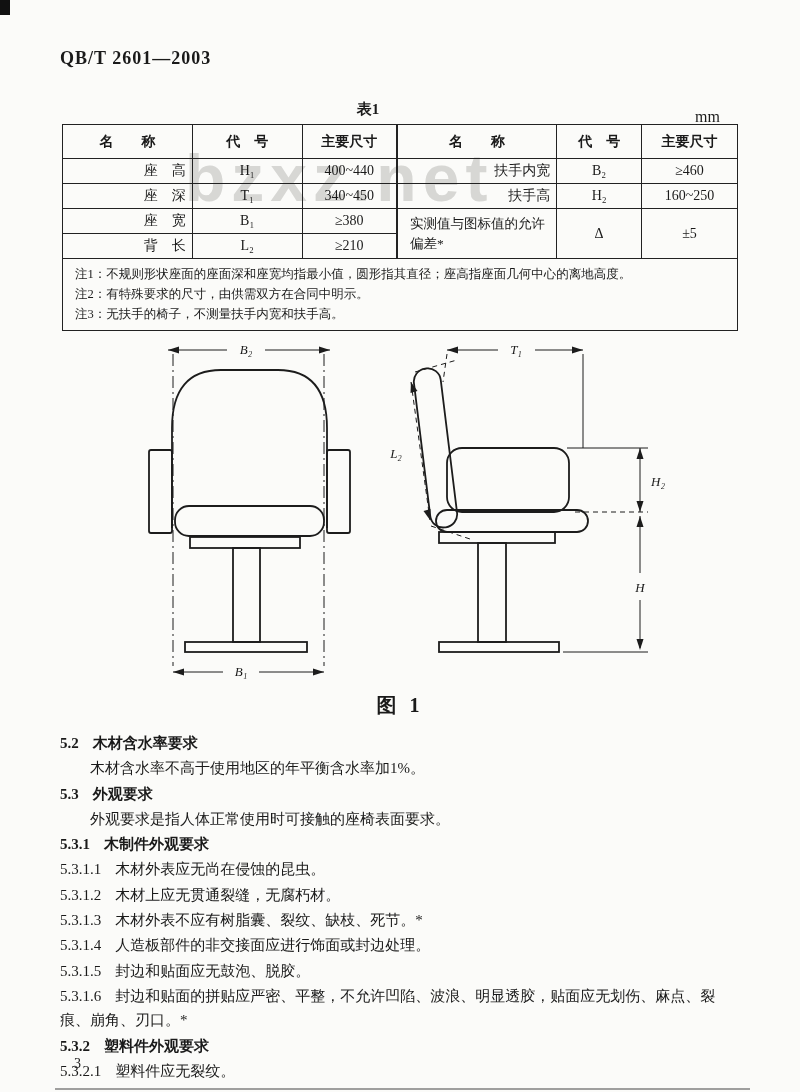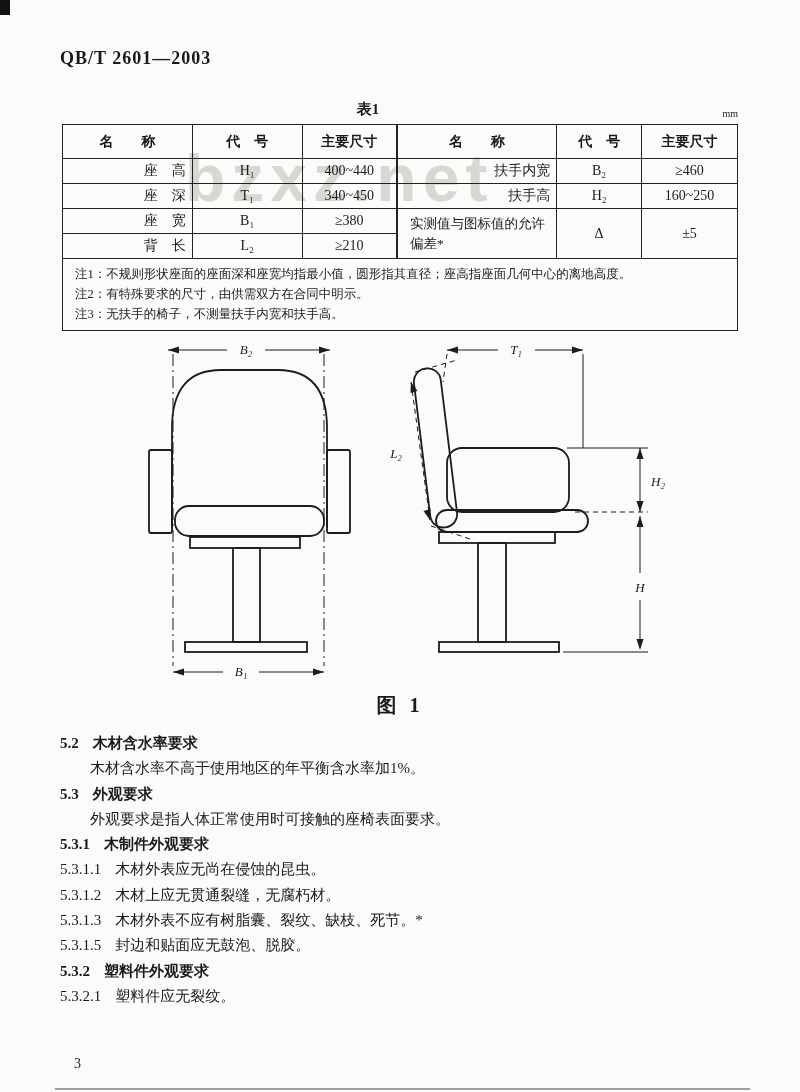--- a/index.html
+++ b/index.html
@@ -24,22 +24,22 @@
     font-family:"Liberation Sans","DejaVu Sans",sans-serif;
     font-size:66px; font-weight:bold; letter-spacing:6px;
     color:#d7d7d4; z-index:0; user-select:none;
   }
 
   .table-title {
     position:absolute; left:0; top:100px; width:736px;
     text-align:center; font-size:15px; font-weight:bold; z-index:2;
   }
   .unit-label {
-    position:absolute; right:62px; top:108px;
-    font-size:10px; z-index:2;
+    position:absolute; right:80px; top:108px;
+    font-size:16px; z-index:2;
   }
 
   table.dim-table {
     position:absolute; left:62px; top:124px; width:676px;
     border-collapse:collapse; z-index:1;
     font-size:14px;
   }
   .dim-table th, .dim-table td {
     border:1.5px solid #222; padding:2px 6px; text-align:center;
     font-weight:normal; height:25px; background:transparent;
@@ -252,22 +252,28 @@
   <div class="line">
     <span class="num">5.3.1.1</span><span>木材外表应无尚在侵蚀的昆虫。</span>
   </div>
   <div class="line">
     <span class="num">5.3.1.2</span><span>木材上应无贯通裂缝，无腐朽材。</span>
   </div>
   <div class="line">
     <span class="num">5.3.1.3</span><span>木材外表不应有树脂囊、裂纹、缺枝、死节。*</span>
   </div>
   <div class="line">
+    <span class="num">5.3.1.4</span><span>人造板部件的非交接面应进行饰面或封边处理。</span>
+  </div>
+  <div class="line">
     <span class="num">5.3.1.5</span><span>封边和贴面应无鼓泡、脱胶。</span>
   </div>
+  <div class="line">
+    <span class="num">5.3.1.6</span><span>封边和贴面的拼贴应严密、平整，不允许凹陷、波浪、明显透胶，贴面应无划伤、麻点、裂痕、崩角、刃口。*</span>
+  </div>
   <div class="line heading">
     <span class="num">5.3.2</span><span>塑料件外观要求</span>
   </div>
   <div class="line">
     <span class="num">5.3.2.1</span><span>塑料件应无裂纹。</span>
   </div>
 </div>
 
 <div class="page-num">3</div>
 

